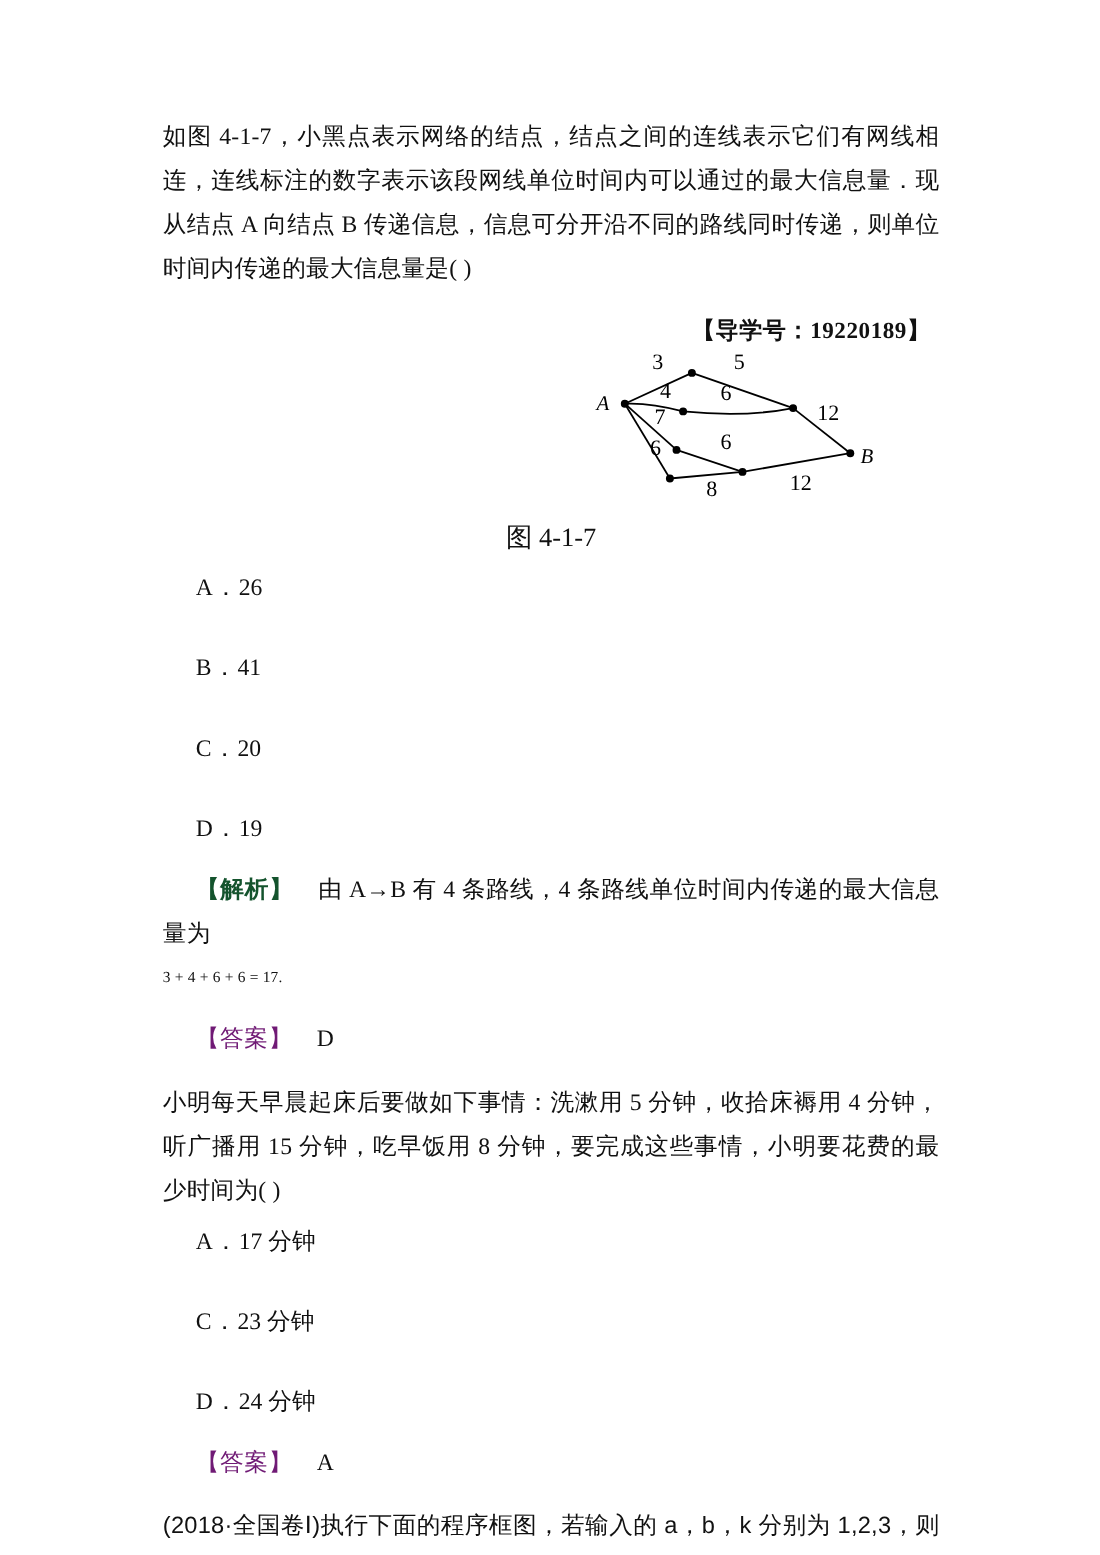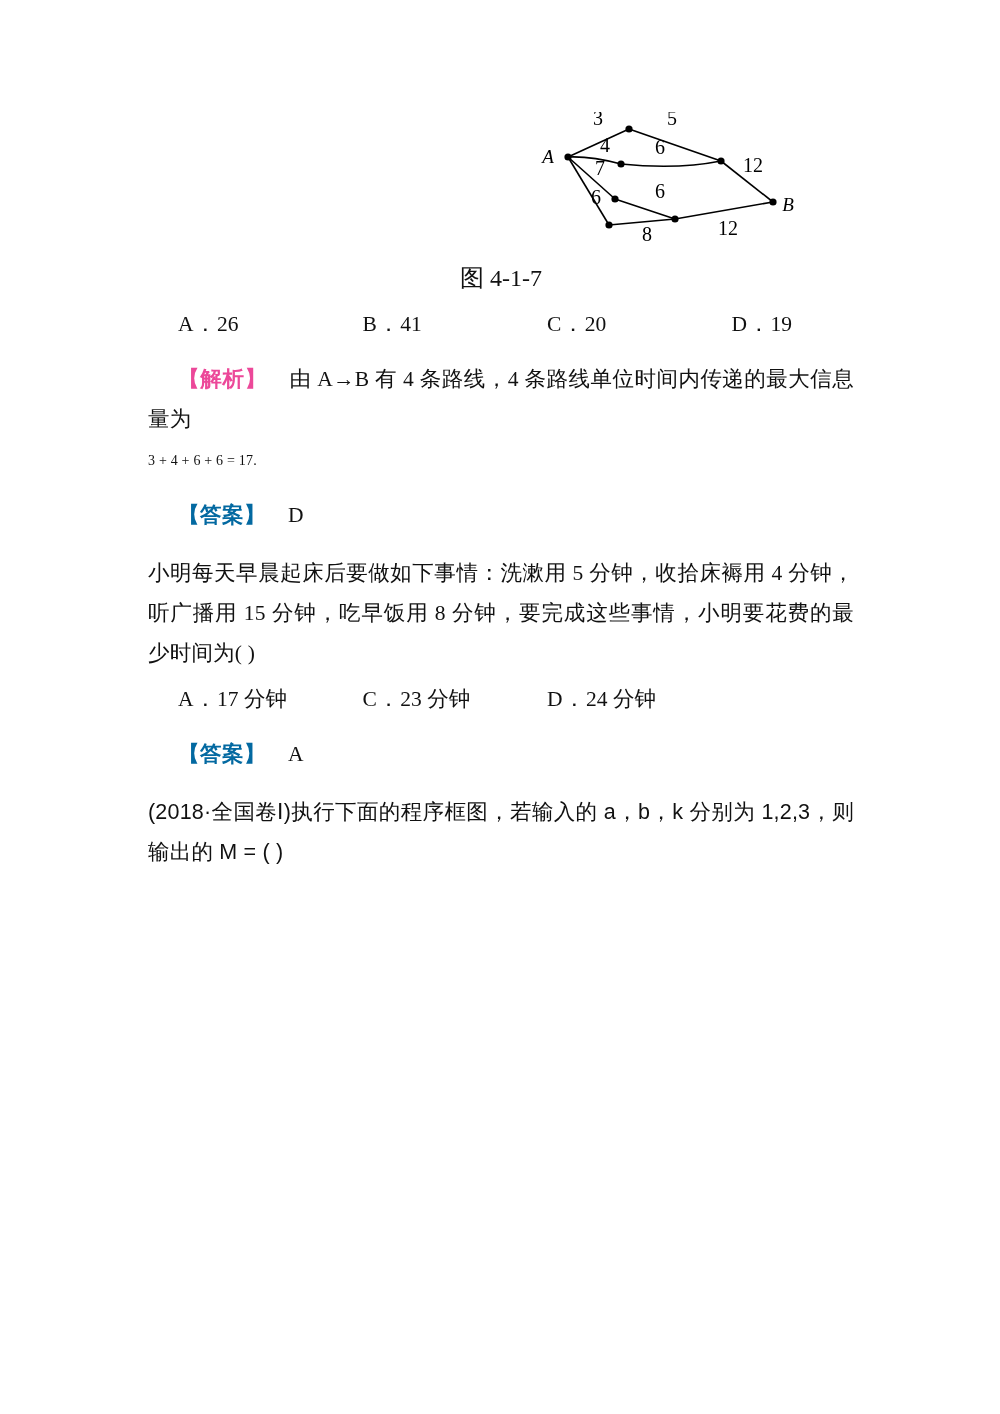--- a/index.html
+++ b/index.html
@@ -73,62 +73,66 @@
     left: 0;
     top: 150px;
     width: 706px;
     text-align: center;
     font-size: 24px;
   }
 
   
   .options {
     display: grid;
-    grid-template-columns: 1fr 1fr 1fr 1fr;
+    grid-template-columns: 1fr;
     row-gap: 0px;
     margin-top: 6px;
     gap: 32px;
   }
   .option {
     font-size: 21.5px;
     line-height: 41px;
     padding-left: 30px;
   }
   .option .lbl { letter-spacing: 1px; }
 
   
   .tag-analysis {
-    color: #ec4899;
+    color: #14532d;
     font-weight: bold;
     font-family: "Liberation Serif", "DejaVu Serif", serif;
     letter-spacing: 0.5px;
   }
   .tag-answer {
-    color: #0369a1;
-    font-weight: bold;
+    color: #701a75;
+    font-weight: normal;
     font-family: "Liberation Serif", "DejaVu Serif", serif;
     letter-spacing: 0.5px;
   }
   .tag-indent { padding-left: 30px; }
   .gap-after-tag { display:inline-block; width: 22px; }
 
   .analysis-block { margin-top: 14px; }
   .answer-block   { margin-top: 14px; }
   .formula-line   { margin-top: 2px; font-size: 14px; }
 
   .q-block { margin-top: 18px; }
 </style>
 </head>
 <body>
 
 <div class="page">
   <div class="content">
 
     <div>
-
+      <p class="para serif">如图 4-1-7，小黑点表示网络的结点，结点之间的连线表示它们有网线相连，连线标注的数字表示该段网线单位时间内可以通过的最大信息量．现从结点 A 向结点 B 传递信息，信息可分开沿不同的路线同时传递，则单位时间内传递的最大信息量是(      )</p>
+
+      <div class="guidance-row">
+        <span class="guidance">【导学号：19220189】</span>
+      </div>
 
       <div class="figure-wrap">
         <svg class="figure-svg" width="450" height="150" viewBox="0 0 450 150">
 
           <g stroke="#000000" stroke-width="1.6" fill="none">
             <line x1="202" y1="45" x2="263" y2="17"></line>
             <line x1="263" y1="17" x2="355" y2="49"></line>
             <path d="M202,45 C222,44 240,48 255,52"></path>
             <path d="M255,52 C295,56 330,54 355,49"></path>
             <line x1="202" y1="45" x2="249" y2="87"></line>

